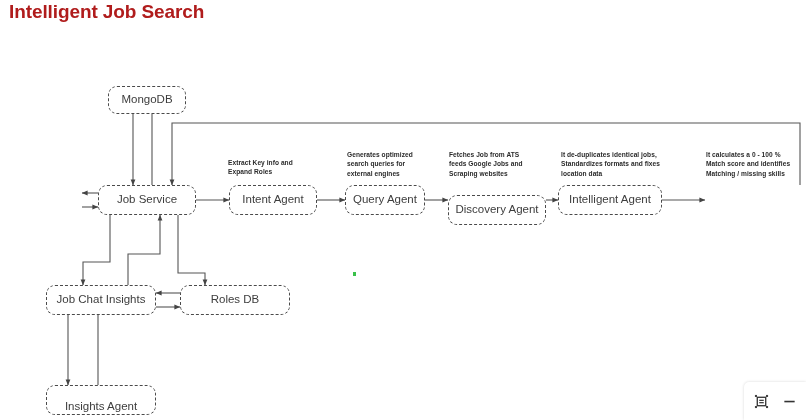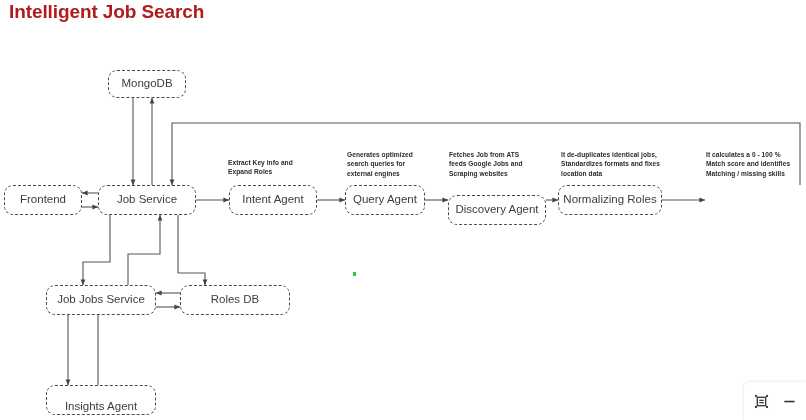--- a/index.html
+++ b/index.html
@@ -142,51 +142,48 @@
 
         <path d="M180,263 L156,263" marker-end="url(#ah)"></path>
         <path d="M156,277 L180,277" marker-end="url(#ah)"></path>
 
         <path d="M68,285 L68,355" marker-end="url(#ah)"></path>
         <path d="M98,355 L98,285"></path>
 
       </g>
     </svg>
 
-    <div class="node" style="left:108px; top:40px; width:78px; height:28px;text-align:right;">
+    <div class="node" style="left:108px; top:56px; width:78px; height:28px;text-align:right;">
       <span>MongoDB</span>
     </div>
 
-    <div class="node" style="left:4px; top:155px; width:78px; height:30px;">
-      <span>Frontend</span>
-    </div>
 
     <div class="node" style="left:98px; top:155px; width:98px; height:30px;">
       <span>Job Service</span>
     </div>
 
     <div class="node" style="left:229px; top:155px; width:88px; height:30px;">
       <span>Intent Agent</span>
     </div>
 
     <div class="node" style="left:345px; top:155px; width:80px; height:30px;">
       <span>Query Agent</span>
     </div>
 
     <div class="node" style="left:448px; top:165px; width:98px; height:30px;">
       <span>Discovery Agent</span>
     </div>
 
     <div class="node" style="left:558px; top:155px; width:104px; height:30px;">
-      <span>Normalizing Roles</span>
+      <span>Intelligent Agent</span>
     </div>
 
 
     <div class="node" style="left:46px; top:255px; width:110px; height:30px;">
-      <span>Job Jobs Service</span>
+      <span>Job Chat Insights</span>
     </div>
 
     <div class="node" style="left:180px; top:255px; width:110px; height:30px;">
       <span>Roles DB</span>
     </div>
 
     <div class="node" style="left:46px; top:355px; width:110px; height:30px;align-items:flex-end;">
       <span>Insights Agent</span>
     </div>
 

